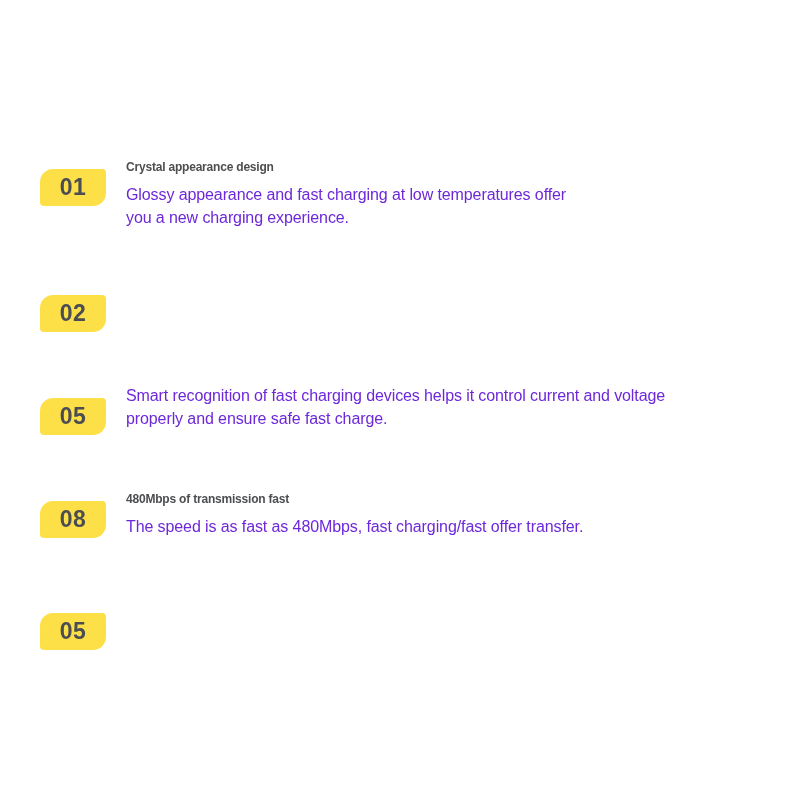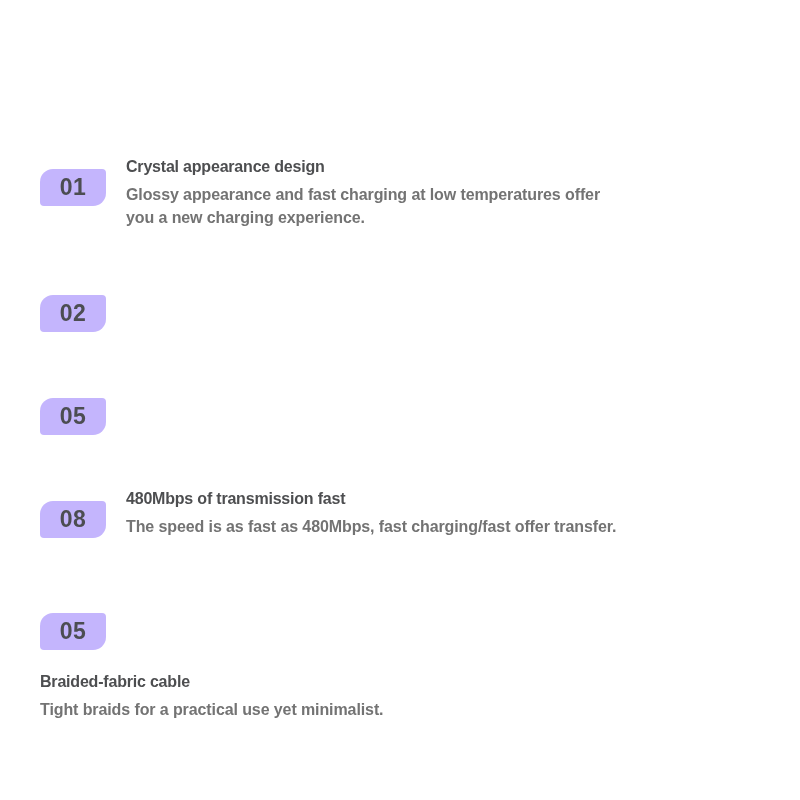--- a/index.html
+++ b/index.html
@@ -33,46 +33,46 @@
   .feature-item:last-child {
     margin-top: 9px;
     margin-bottom: 0;
     flex-direction: column;
   }
   .num-badge {
     flex: 0 0 auto;
     width: 66px;
     height: 37px;
     margin-top: 14px;
-    background: #c4b5fd;
+    background: #fde047;
     border-radius: 13px 4px 13px 4px;
     display: flex;
     align-items: center;
     justify-content: center;
     color: #4c4d52;
     font-size: 23px;
     font-weight: 700;
     letter-spacing: 0.5px;
   }
   .feature-text {
     display: flex;
     flex-direction: column;
   }
   .feature-title {
-    font-size: 16px;
+    font-size: 12px;
     font-weight: 700;
     color: #4d4e50;
     line-height: 24px;
     letter-spacing: -0.2px;
     margin: 0 0 4px 0;
   }
   .feature-body {
     font-size: 16px;
-    font-weight: 700;
-    color: #737373;
+    font-weight: 400;
+    color: #6d28d9;
     line-height: 23px;
     letter-spacing: -0.1px;
     white-space: pre-line;
     margin: 0;
   }
 </style>
 </head>
 <body>
 
 <div class="canvas">
@@ -93,37 +93,35 @@
       <div class="num-badge">
         <span>02</span>
       </div>
     </div>
 
     <div class="feature-item">
       <div class="num-badge">
         <span>05</span>
       </div>
       <div class="feature-text">
+        <p class="feature-body">Smart recognition of fast charging devices helps it control current and voltage
+properly and ensure safe fast charge.</p>
       </div>
     </div>
 
     <div class="feature-item">
       <div class="num-badge">
         <span>08</span>
       </div>
       <div class="feature-text">
         <h3 class="feature-title">480Mbps of transmission fast</h3>
         <p class="feature-body">The speed is as fast as 480Mbps, fast charging/fast offer transfer.</p>
       </div>
     </div>
 
     <div class="feature-item">
       <div class="num-badge">
         <span>05</span>
       </div>
-      <div class="feature-text">
-        <h3 class="feature-title">Braided-fabric cable</h3>
-        <p class="feature-body">Tight braids for a practical use yet minimalist.</p>
-      </div>
     </div>
 
   </div>
 </div>
 
 </body></html>

